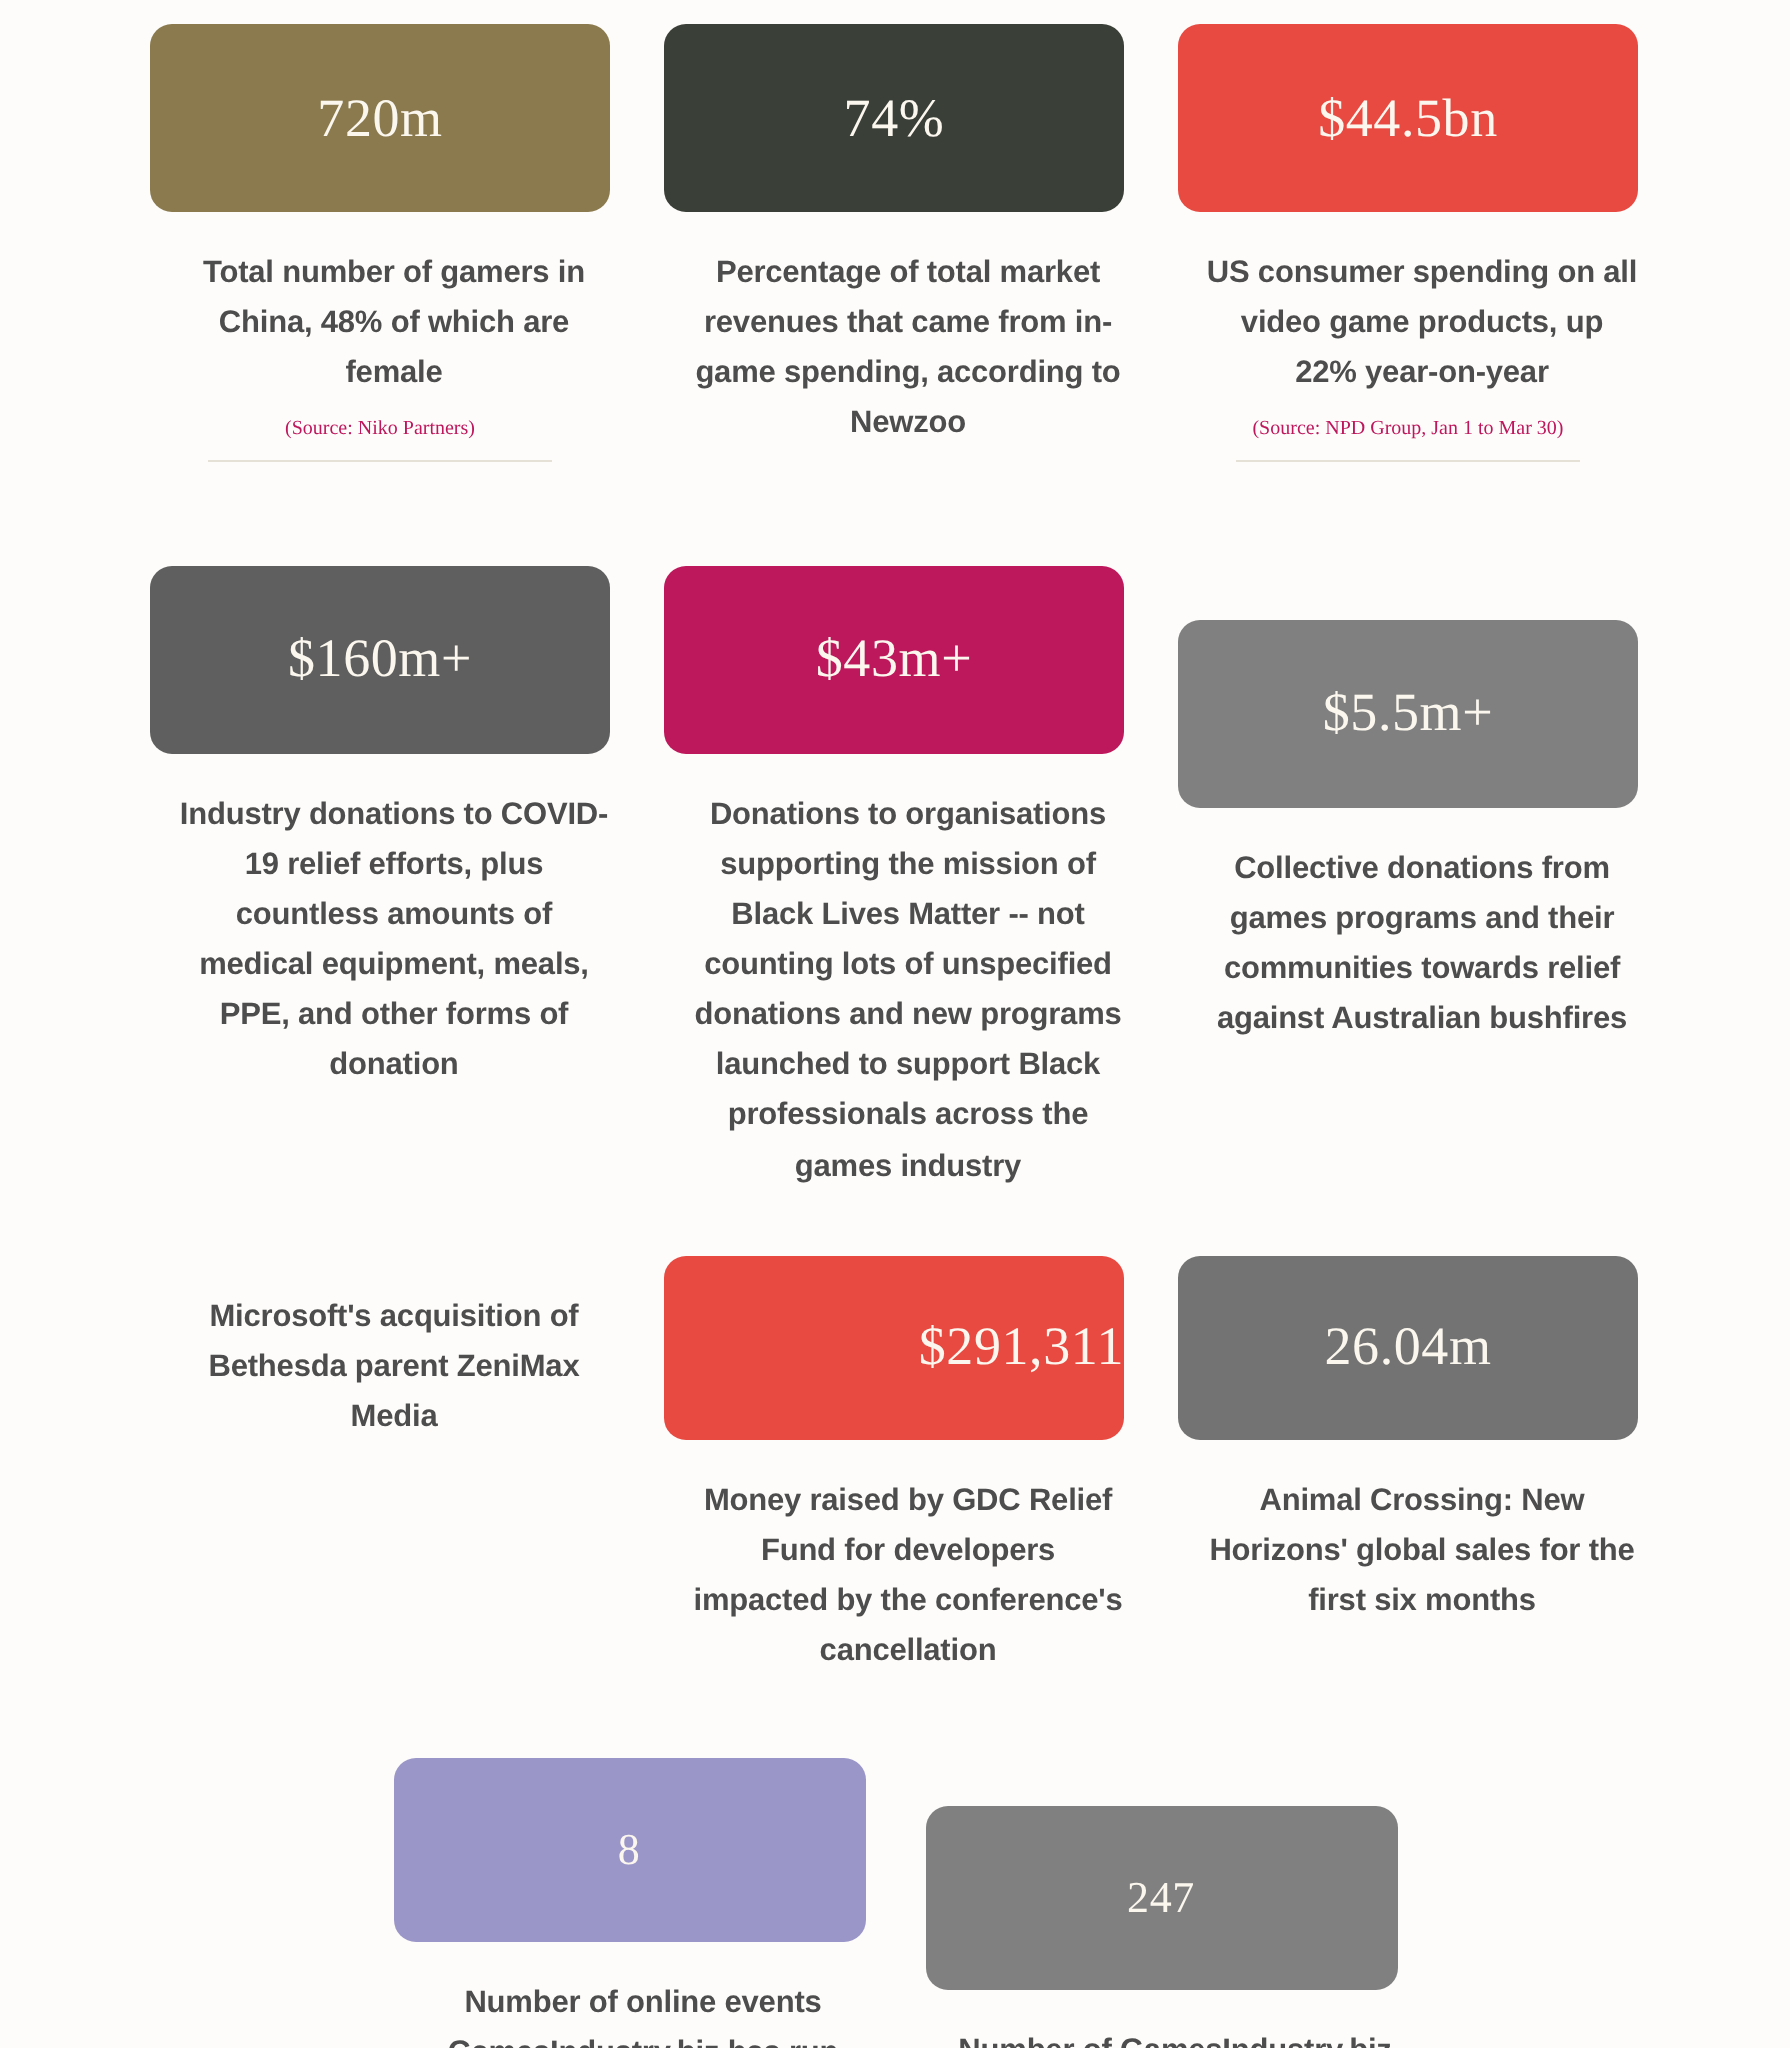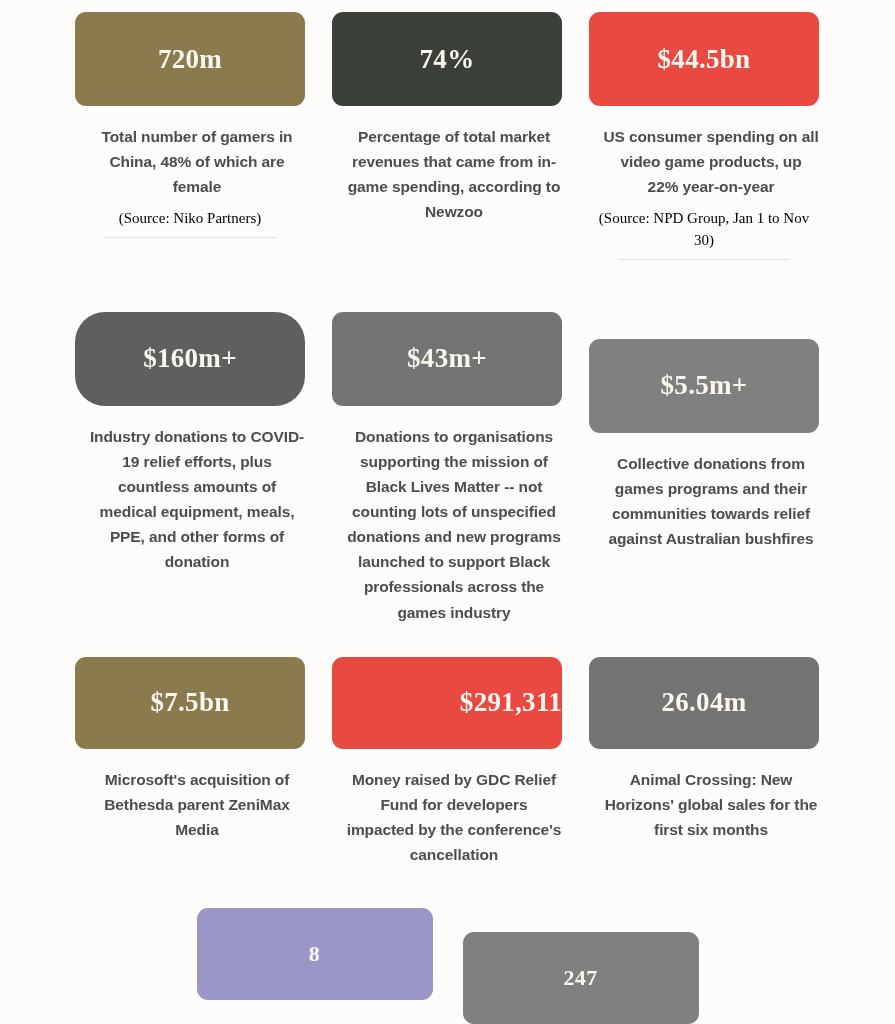--- a/index.html
+++ b/index.html
@@ -62,21 +62,21 @@
     justify-content: center;
     box-sizing: border-box;
   }
 
   .stat-badge.short {
     height: 92px;
   }
 
   .stat-value {
     font-family: "Liberation Serif", serif;
-    font-weight: bold;
+    font-weight: normal;
     font-size: 27px;
     color: #fbf7ef;
     letter-spacing: 0.3px;
     line-height: 1;
   }
 
   .stat-value.small {
     font-size: 22px;
   }
 
@@ -88,23 +88,23 @@
     line-height: 1.62;
     color: #4d4d4d;
     text-align: center;
     letter-spacing: -0.1px;
     margin-left: 14px;
   }
 
   .stat-source {
     margin-top: 9px;
     font-family: "Liberation Serif", serif;
-    font-size: 15px;
+    font-size: 10px;
     line-height: 1.45;
-    color: #000000;
+    color: #be185d;
     text-align: center;
   }
 
   .source-rule {
     width: 172px;
     height: 1px;
     background: #e6e1d6;
     margin-top: 7px;
   }
 
@@ -130,55 +130,52 @@
       <div class="stat-badge" style="background:#3a3f38;justify-content:center;">
         <span class="stat-value">74%</span>
       </div>
       <div class="stat-caption">Percentage of total market revenues that came from in-game spending, according to Newzoo</div>
     </div>
     <div class="stat-cell">
       <div class="stat-badge" style="background:#e84a42;">
         <span class="stat-value">$44.5bn</span>
       </div>
       <div class="stat-caption">US consumer spending on all video game products, up 22% year-on-year</div>
-      <div class="stat-source">(Source: NPD Group, Jan 1 to Nov 30)</div>
+      <div class="stat-source">(Source: NPD Group, Jan 1 to Mar 30)</div>
       <div class="source-rule"></div>
     </div>
   </div>
 
   <div class="row-spacer-1"></div>
 
   <div class="grid-row">
     <div class="stat-cell">
-      <div class="stat-badge" style="background:#5f5f5f;border-radius:30px;">
+      <div class="stat-badge" style="background:#5f5f5f;">
         <span class="stat-value">$160m+</span>
       </div>
       <div class="stat-caption">Industry donations to COVID-19 relief efforts, plus countless amounts of medical equipment, meals, PPE, and other forms of donation</div>
     </div>
     <div class="stat-cell">
-      <div class="stat-badge" style="background:#737373;">
+      <div class="stat-badge" style="background:#be185d;">
         <span class="stat-value">$43m+</span>
       </div>
       <div class="stat-caption">Donations to organisations supporting the mission of Black Lives Matter -- not counting lots of unspecified donations and new programs launched to support Black professionals across the games industry</div>
     </div>
     <div class="stat-cell">
       <div class="stat-badge" style="background:#808080;margin-top:27px;">
         <span class="stat-value">$5.5m+</span>
       </div>
       <div class="stat-caption">Collective donations from games programs and their communities towards relief against Australian bushfires</div>
     </div>
   </div>
 
   <div class="row-spacer-2"></div>
 
   <div class="grid-row">
     <div class="stat-cell">
-      <div class="stat-badge short" style="background:#8a7a4e;">
-        <span class="stat-value">$7.5bn</span>
-      </div>
       <div class="stat-caption">Microsoft's acquisition of Bethesda parent ZeniMax Media</div>
     </div>
     <div class="stat-cell">
       <div class="stat-badge short" style="background:#e84a42;justify-content:flex-end;">
         <span class="stat-value">$291,311</span>
       </div>
       <div class="stat-caption">Money raised by GDC Relief Fund for developers impacted by the conference's cancellation</div>
     </div>
     <div class="stat-cell">
       <div class="stat-badge short" style="background:#737373;">

